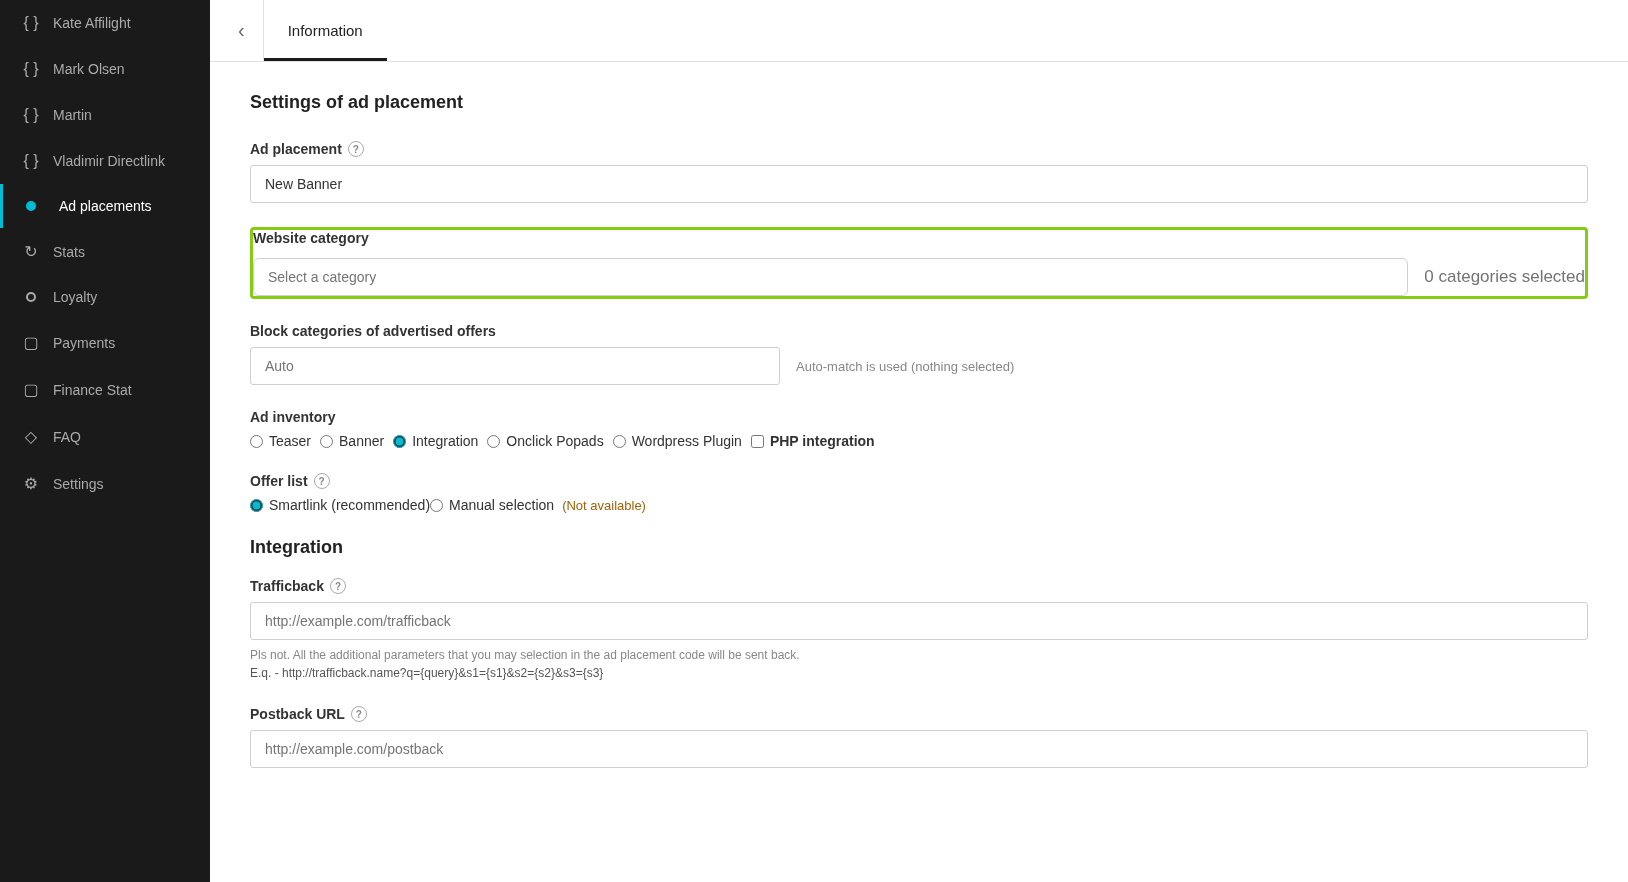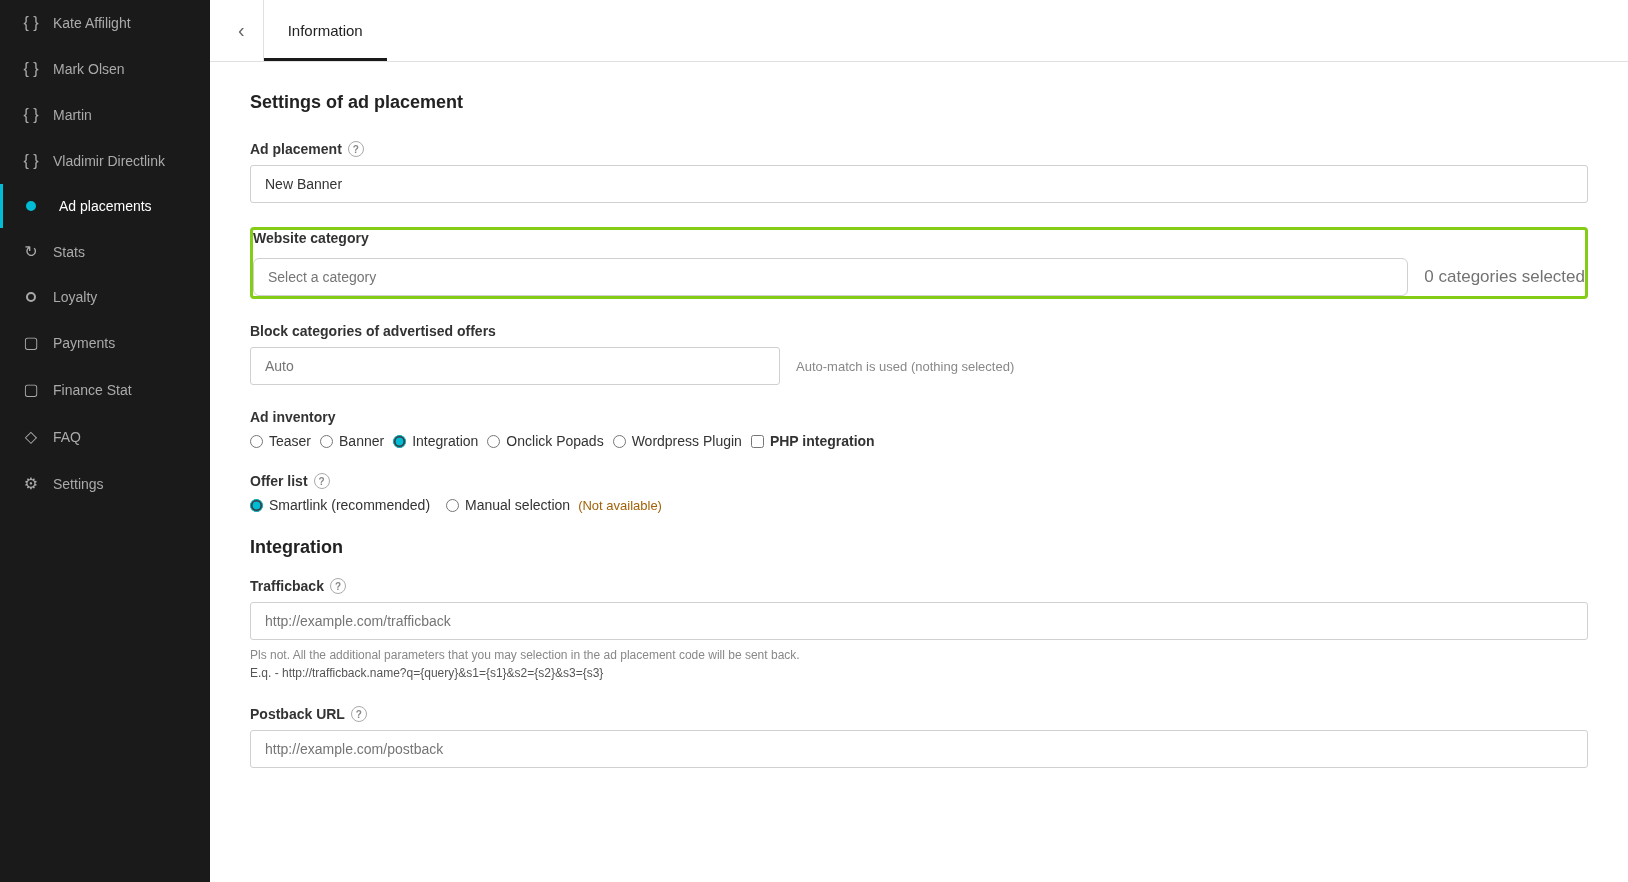--- a/index.html
+++ b/index.html
@@ -225,21 +225,20 @@
     .auto-match-text {
       font-size: 13px;
       color: #888;
       white-space: nowrap;
       text-align: right;
     }
 
     .offer-row {
       display: flex;
       align-items: center;
-      gap: 16px;
       flex-wrap: wrap;
     }
     .not-available {
       font-size: 13px;
       color: #a16207;
       margin-left: 2px;
     }
 
     .integration-title {
       font-size: 18px;

